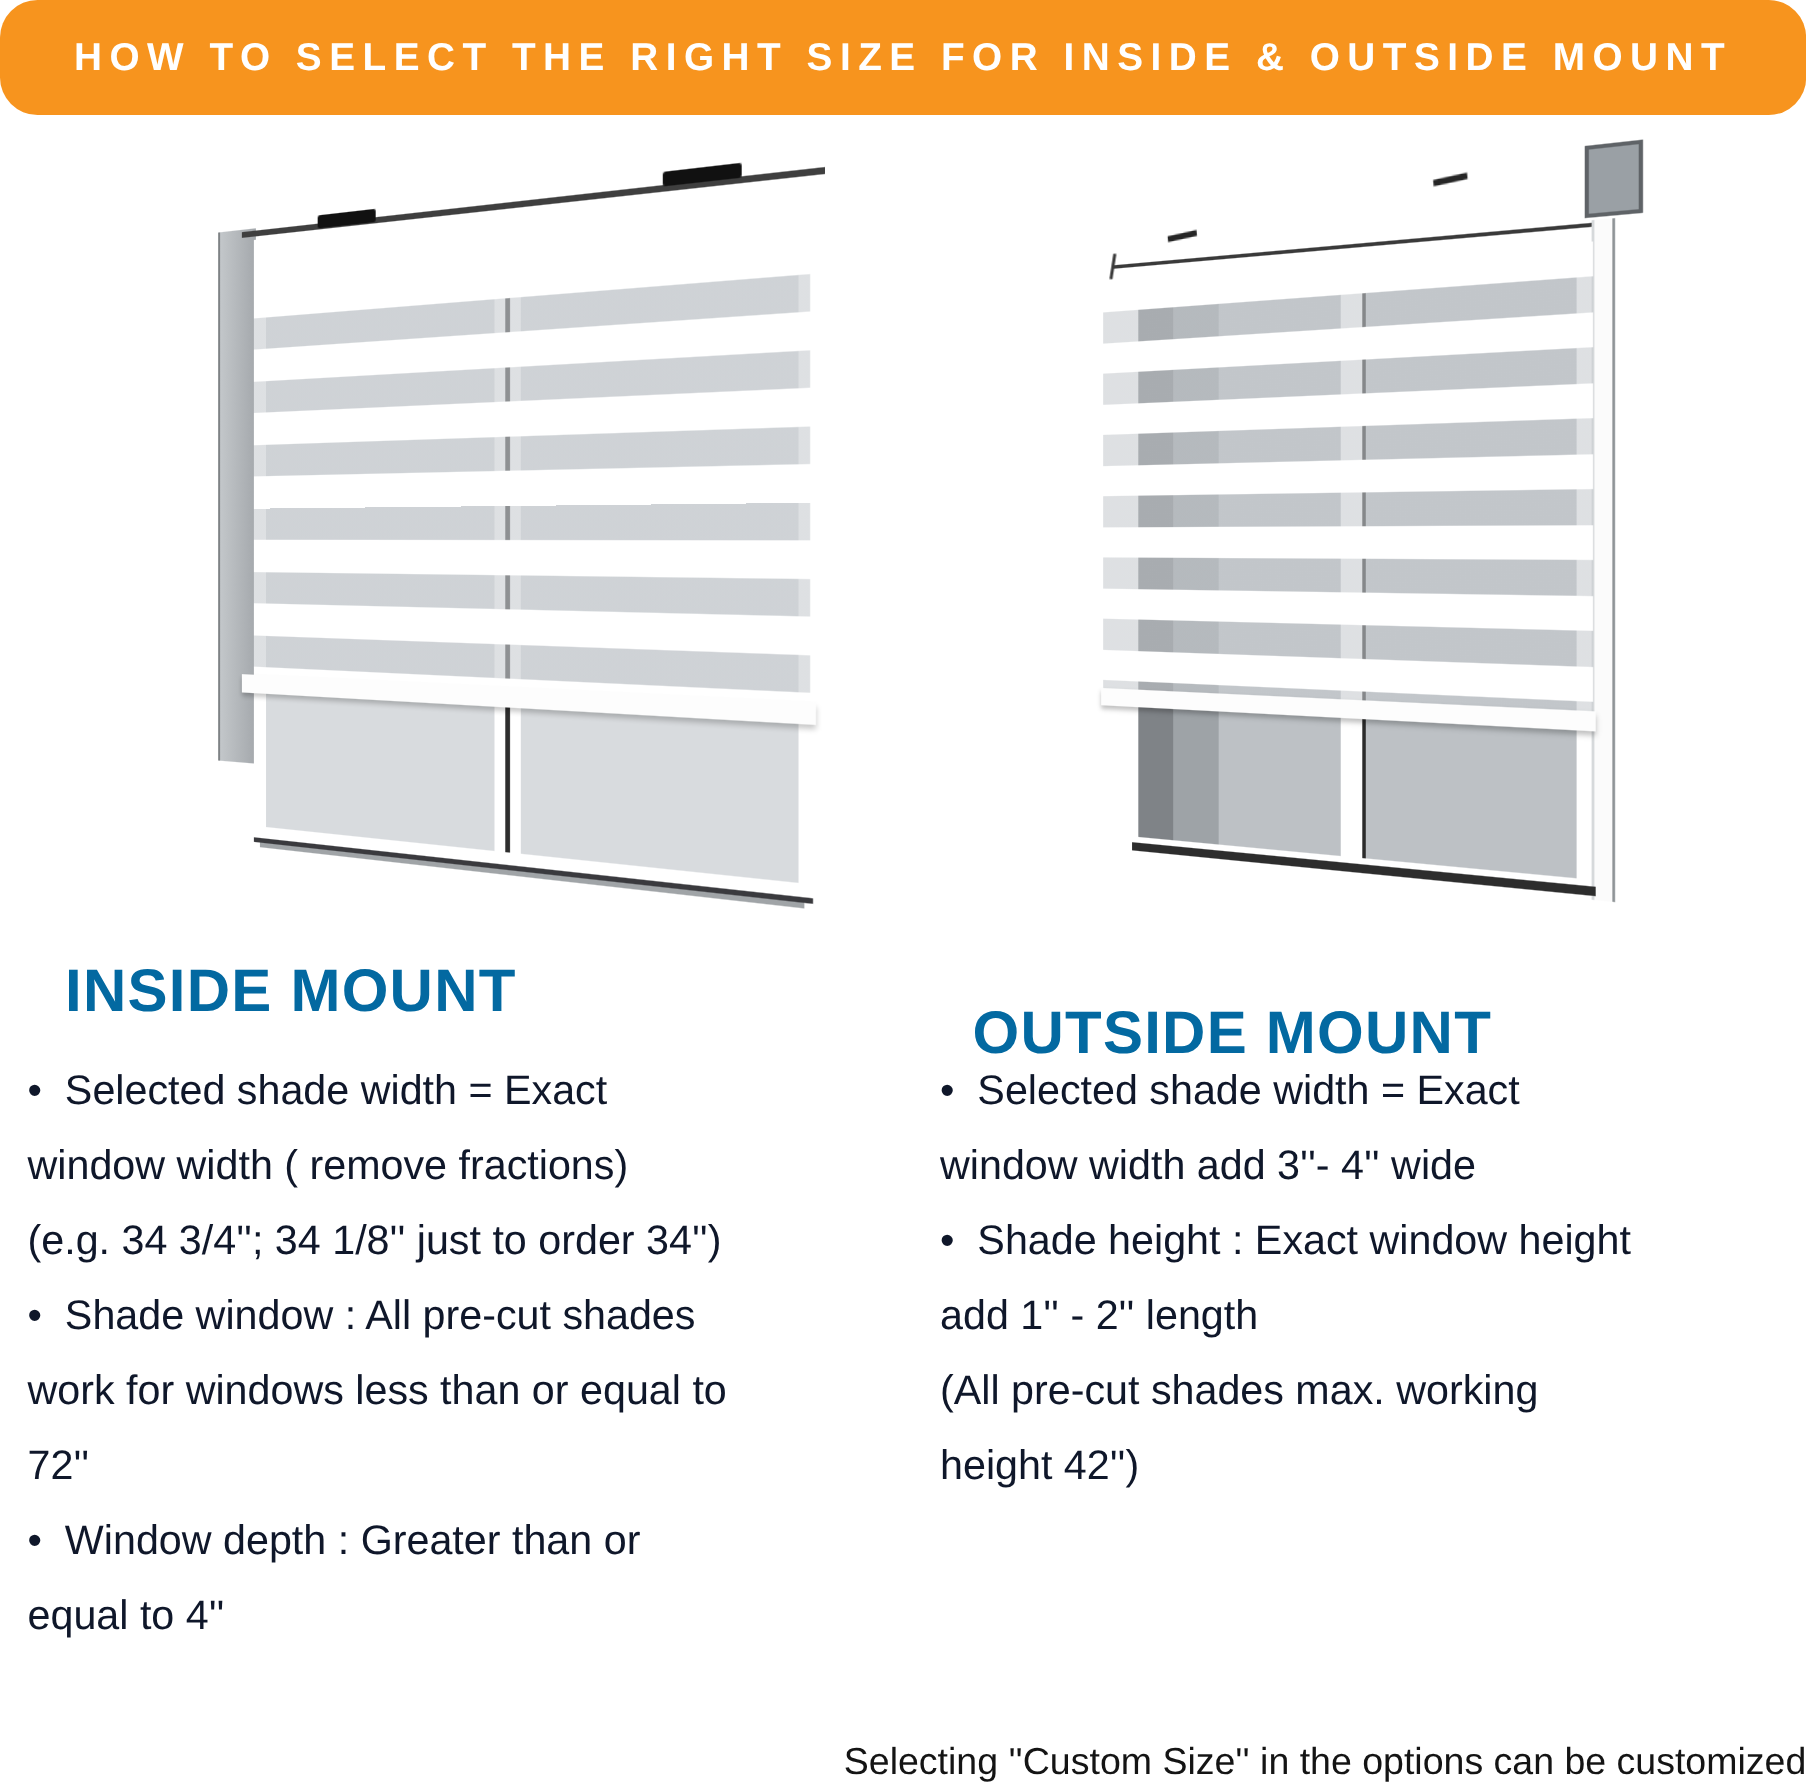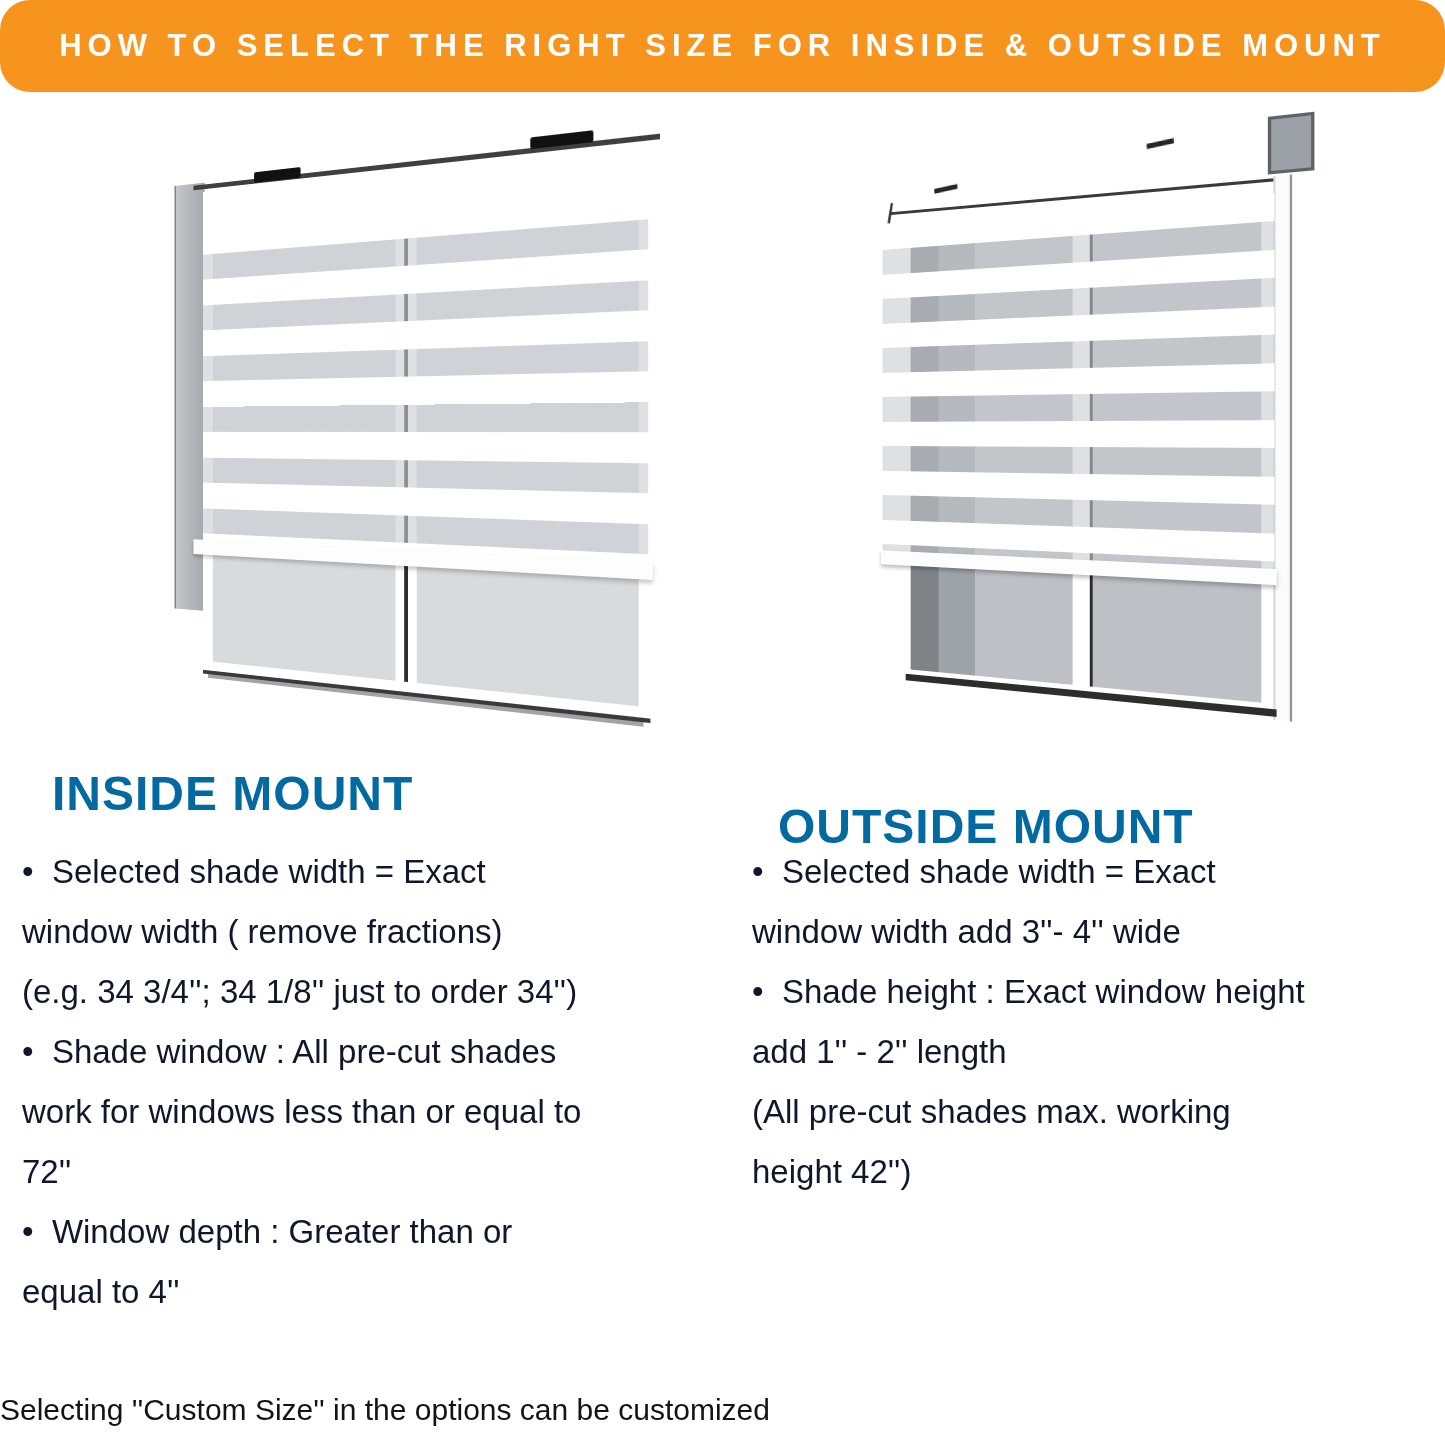--- a/index.html
+++ b/index.html
@@ -63,21 +63,21 @@
   .h-left{left:40px;top:757px;}
   .h-right{left:766px;top:790px;}
 
   
   .bullets{position:absolute;font-size:33px;line-height:60px;color:#0f172a;}
   .b-left{left:22px;top:842px;width:690px;}
   .b-right{left:752px;top:842px;width:690px;}
   .bullets .line{white-space:pre-wrap;}
 
   
-  .footer-note{position:absolute;left:0;top:1393px;width:1445px;text-align:left;
+  .footer-note{position:absolute;left:0;top:1393px;width:1445px;text-align:right;
                font-size:30px;color:#141414;}
 </style>
 </head>
 <body>
 
 <div class="page">
 
   <header class="banner">
     <span>HOW TO SELECT THE RIGHT SIZE FOR INSIDE &amp; OUTSIDE MOUNT</span>
   </header>

